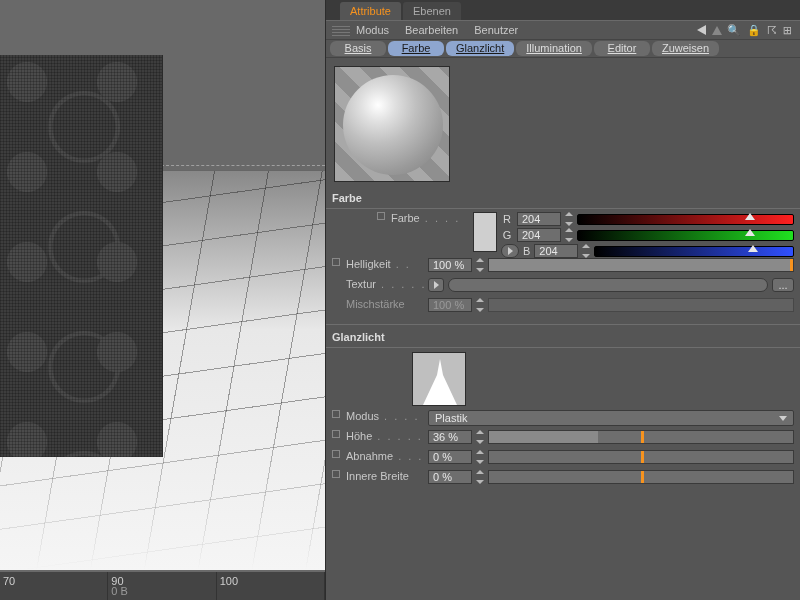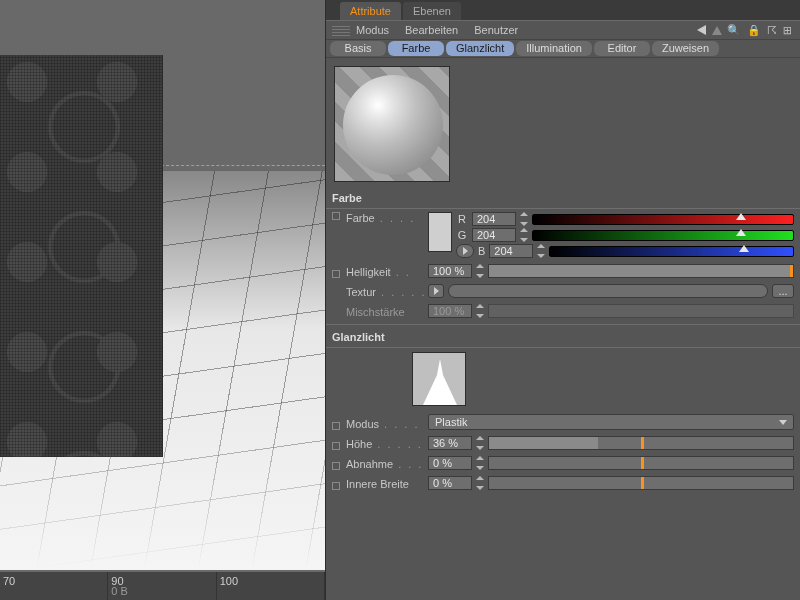--- a/index.html
+++ b/index.html
@@ -51,39 +51,39 @@
   .toolbar-right { position:absolute; right:8px; display:flex; gap:6px; align-items:center;}
   .toolbar-right span { color:#bdbdbd; cursor:pointer; }
   .tri-left { width:0;height:0;border-top:5px solid transparent;border-bottom:5px solid transparent;border-right:9px solid #ccc;}
   .tri-up { width:0;height:0;border-left:5px solid transparent;border-right:5px solid transparent;border-bottom:9px solid #888;}
   
   .mat-head { height:26px; background:#444; display:flex; align-items:center; padding:0 6px; gap:6px; color:#d8d8d8; border-bottom:1px solid #333;}
   .mat-ball-sm { width:18px; height:18px; border-radius:50%;
      background: radial-gradient(circle at 35% 30%, #fff, #bcbcbc 45%, #7a7a7a 100%); border:1px solid #2a2a2a;}
   
   .chan-tabs { height:18px; display:flex; padding:1px 4px; gap:2px; background:#555; border-bottom:1px solid #444;}
-  .ctab { flex:0 0 auto; min-width:56px; padding:1px 10px; text-align:center; background:#6b6b6b; color:#ddd; border-radius:6px; cursor:pointer;}
+  .ctab { flex:0 0 auto; min-width:56px; padding:1px 10px; text-align:center; background:#6b6b6b; color:#ddd; border-radius:6px; cursor:pointer;text-decoration:underline;}
   .ctab.sel { background:#8ea6cf; color:#1a1a1a; }
   
   .preview-row { padding:8px; }
   .preview {
     width:116px; height:116px; border:1px solid #2b2b2b;
     background:
       repeating-linear-gradient(45deg,#a8a8a8 0 14px,#8f8f8f 14px 28px);
     position:relative;
   }
   .preview .ball{
     position:absolute; left:8px; top:8px; width:100px; height:100px; border-radius:50%;
     background: radial-gradient(circle at 35% 30%, #ffffff 0%, #e0e0e0 18%, #bfbfbf 40%, #9a9a9a 70%, #7c7c7c 100%);
   }
   
   .section-title { color:#ddd; font-weight:bold; padding:2px 6px 4px; border-bottom:1px solid #6e6e6e;}
   .section-title.sub { border-top:1px solid #6e6e6e; margin-top:6px; padding-top:6px;}
   
-  .row { display:flex; align-items:flex-end; height:20px; padding:0 6px; gap:4px; color:#c8c8c8;}
+  .row { display:flex; align-items:flex-start; height:20px; padding:0 6px; gap:4px; color:#c8c8c8;}
   .row .lbl   { width:78px; white-space:nowrap; overflow:hidden; }
   .row .lbl::after { content:""; }
   .dots { letter-spacing:2px; color:#999; }
   .ck { width:8px; height:8px; border:1px solid #888; background:#555; margin-right:2px;}
   .swatch { width:24px; height:40px; background:#cfcfcf; border:1px solid #2f2f2f;}
   .chan-letter { width:12px; text-align:center; color:#d4d4d4;}
   .numfield { width:44px; height:14px; background:#6e6e6e; border:1px solid #3a3a3a; color:#e6e6e6; padding:0 4px; display:flex; align-items:center;}
   .stepper { width:8px; height:14px; display:flex; flex-direction:column; justify-content:space-between;}
   .stepper i{ width:0;height:0;border-left:4px solid transparent;border-right:4px solid transparent;}
   .stepper .u{ border-bottom:4px solid #b8b8b8;}
@@ -174,21 +174,21 @@
   </div>
 
   <div class="preview-row">
     <div class="preview">
       <div class="ball"></div>
     </div>
   </div>
 
   <div class="section-title">Farbe</div>
 
-  <div class="row" style="height:auto; align-items:flex-start; padding-top:3px;">
+  <div class="row" style="height:auto; align-items:flex-start; padding-top:3px;margin-left:45px;">
     <span class="ck"></span>
     <span class="lbl"><span>Farbe</span><span class="dots"> . . . .</span></span>
     <div class="colorleft">
       <div class="swatch"></div>
     </div>
     <div class="colorcol">
       <div class="colorrow">
         <span class="chan-letter">R</span>
         <div class="numfield">204</div>
         <div class="stepper">

